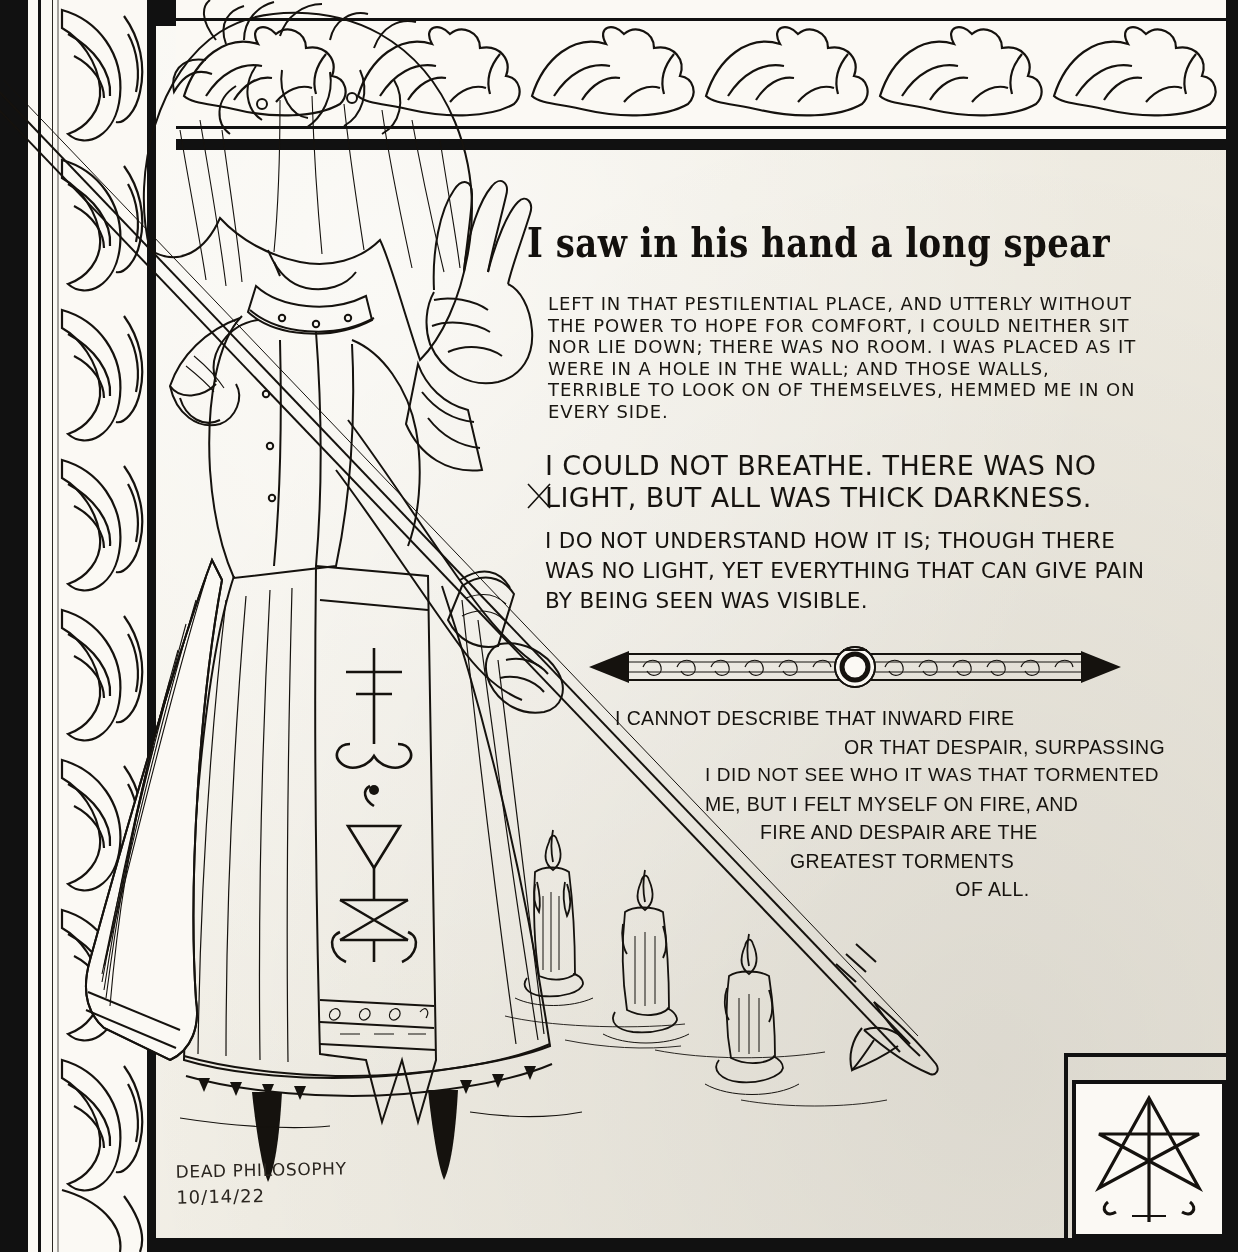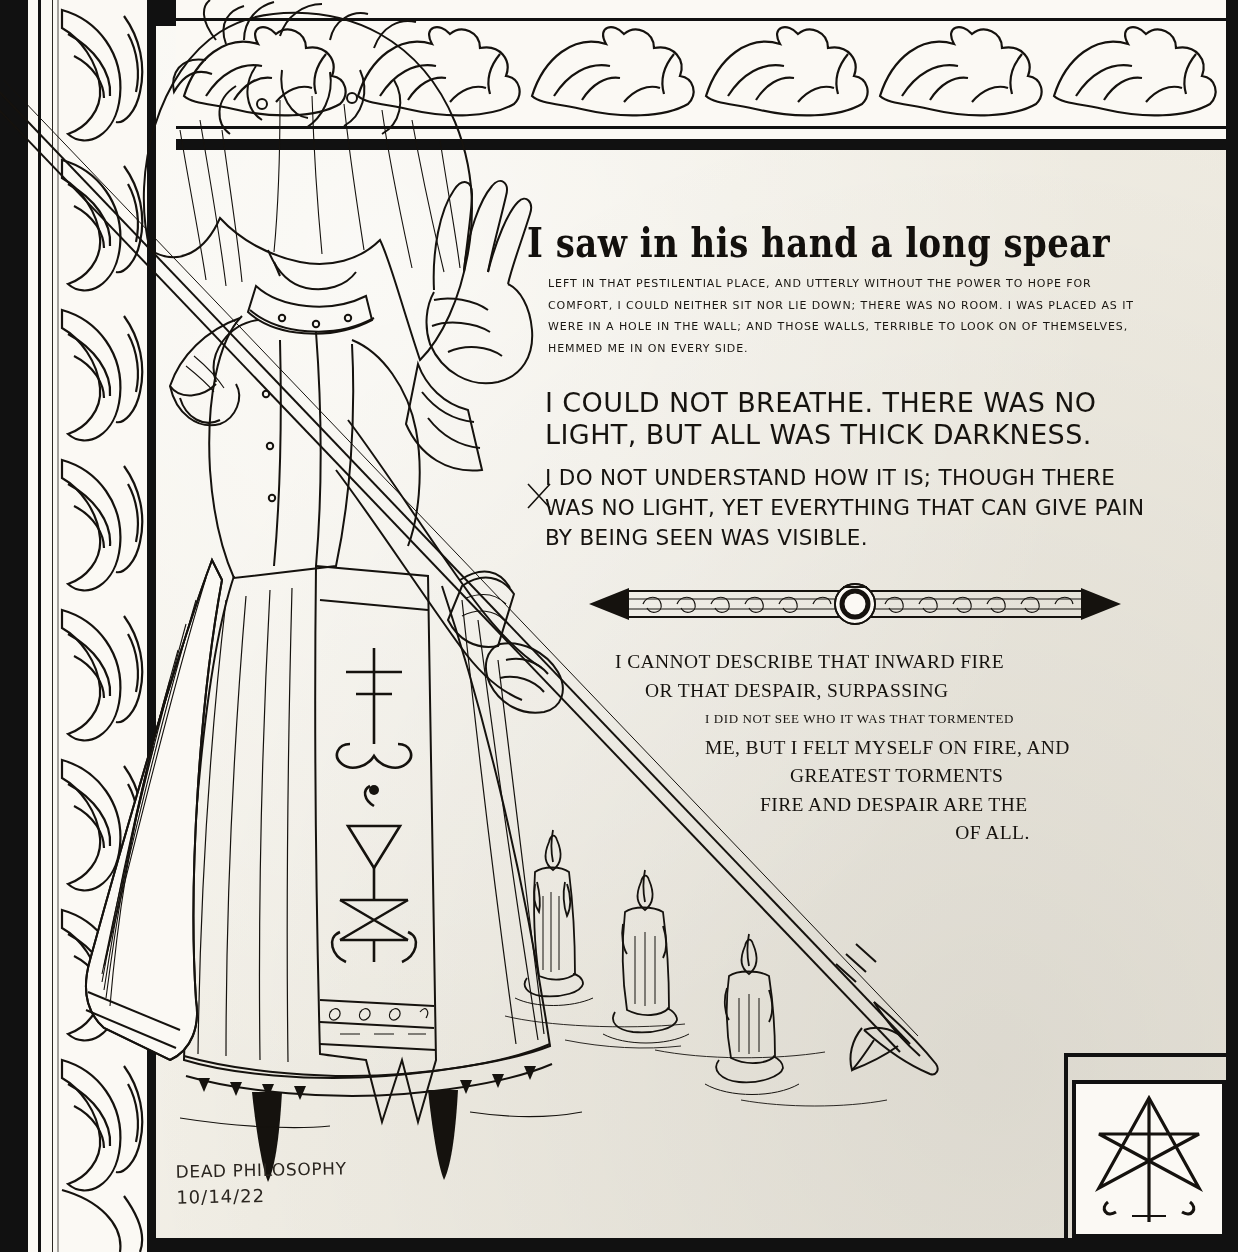--- a/index.html
+++ b/index.html
@@ -124,23 +124,23 @@
     letter-spacing: 0.5px;
     line-height: 1;
     color: #13100d;
     white-space: nowrap;
     transform: scaleY(1.18) scaleX(0.97);
     transform-origin: left top;
     margin-left: -18px;
   }
 
   .para-small {
-    margin-top: 16px;
+    margin-top: 36px;
     font-family: "DejaVu Sans", sans-serif;
-    font-size: 11px;
+    font-size: 18px;
     letter-spacing: 0.9px;
     line-height: 21.5px;
     text-transform: uppercase;
     color: #191611;
     width: 600px;
     margin-left: 3px;
   }
 
   .para-shout {
     margin-top: 28px;
@@ -163,38 +163,38 @@
   }
 
   .divider {
     position: relative;
     margin: 22px 0 0 40px;
     width: 540px;
     height: 58px;
   }
 
   .para-lower {
-    margin-top: 15px;
-    font-family: Liberation Serif, serif;
+    margin-top: 8px;
+    font-family: Liberation Sans, sans-serif;
     font-size: 19.5px;
     letter-spacing: 0.4px;
     line-height: 28.5px;
     text-transform: uppercase;
     width: 620px;
   }
   .para-lower .ln { display: block; white-space: nowrap; }
   .i1 { padding-left: 70px; }
-  .i2 { padding-left: 100px; }
+  .i2 { padding-left: 100px; text-align: right; }
   .i3 { padding-left: 130px; }
   .i4 { padding-left: 160px; }
   .i5 { padding-left: 190px; }
   .i6 { padding-left: 215px; }
   .i7 { padding-left: 245px; }
   .i8 { padding-left: 275px; text-align: center; }
-  .small-cap { font-size: 13px; letter-spacing: 0.6px; }
+  .small-cap { font-size: 19px; letter-spacing: 0.6px; }
 
   
   .signature {
     position: absolute;
     left: 176px;
     top: 1158px;
     font-family: "DejaVu Sans", sans-serif;
     font-size: 17px;
     letter-spacing: 0.6px;
     line-height: 25px;
@@ -661,22 +661,22 @@
           <path d="M258 12 L282 12" stroke-width="2"></path>
         </g>
       </svg>
     </div>
 
     <div class="para-lower">
       <span class="ln i1">I CANNOT DESCRIBE THAT INWARD FIRE</span>
       <span class="ln i2">OR THAT DESPAIR, SURPASSING</span>
       <span class="ln i4 small-cap">I DID NOT SEE WHO IT WAS THAT TORMENTED</span>
       <span class="ln i4">ME, BUT I FELT MYSELF ON FIRE, AND</span>
+      <span class="ln i6">FIRE AND DESPAIR ARE THE</span>
       <span class="ln i7">GREATEST TORMENTS</span>
-      <span class="ln i6">FIRE AND DESPAIR ARE THE</span>
       <span class="ln i8">OF ALL.</span>
     </div>
   </div>
 
   <div class="signature">
     <div>DEAD PHILOSOPHY</div>
     <div class="date">10/14/22</div>
   </div>
 
   <div class="sigil-rule-h"></div>

